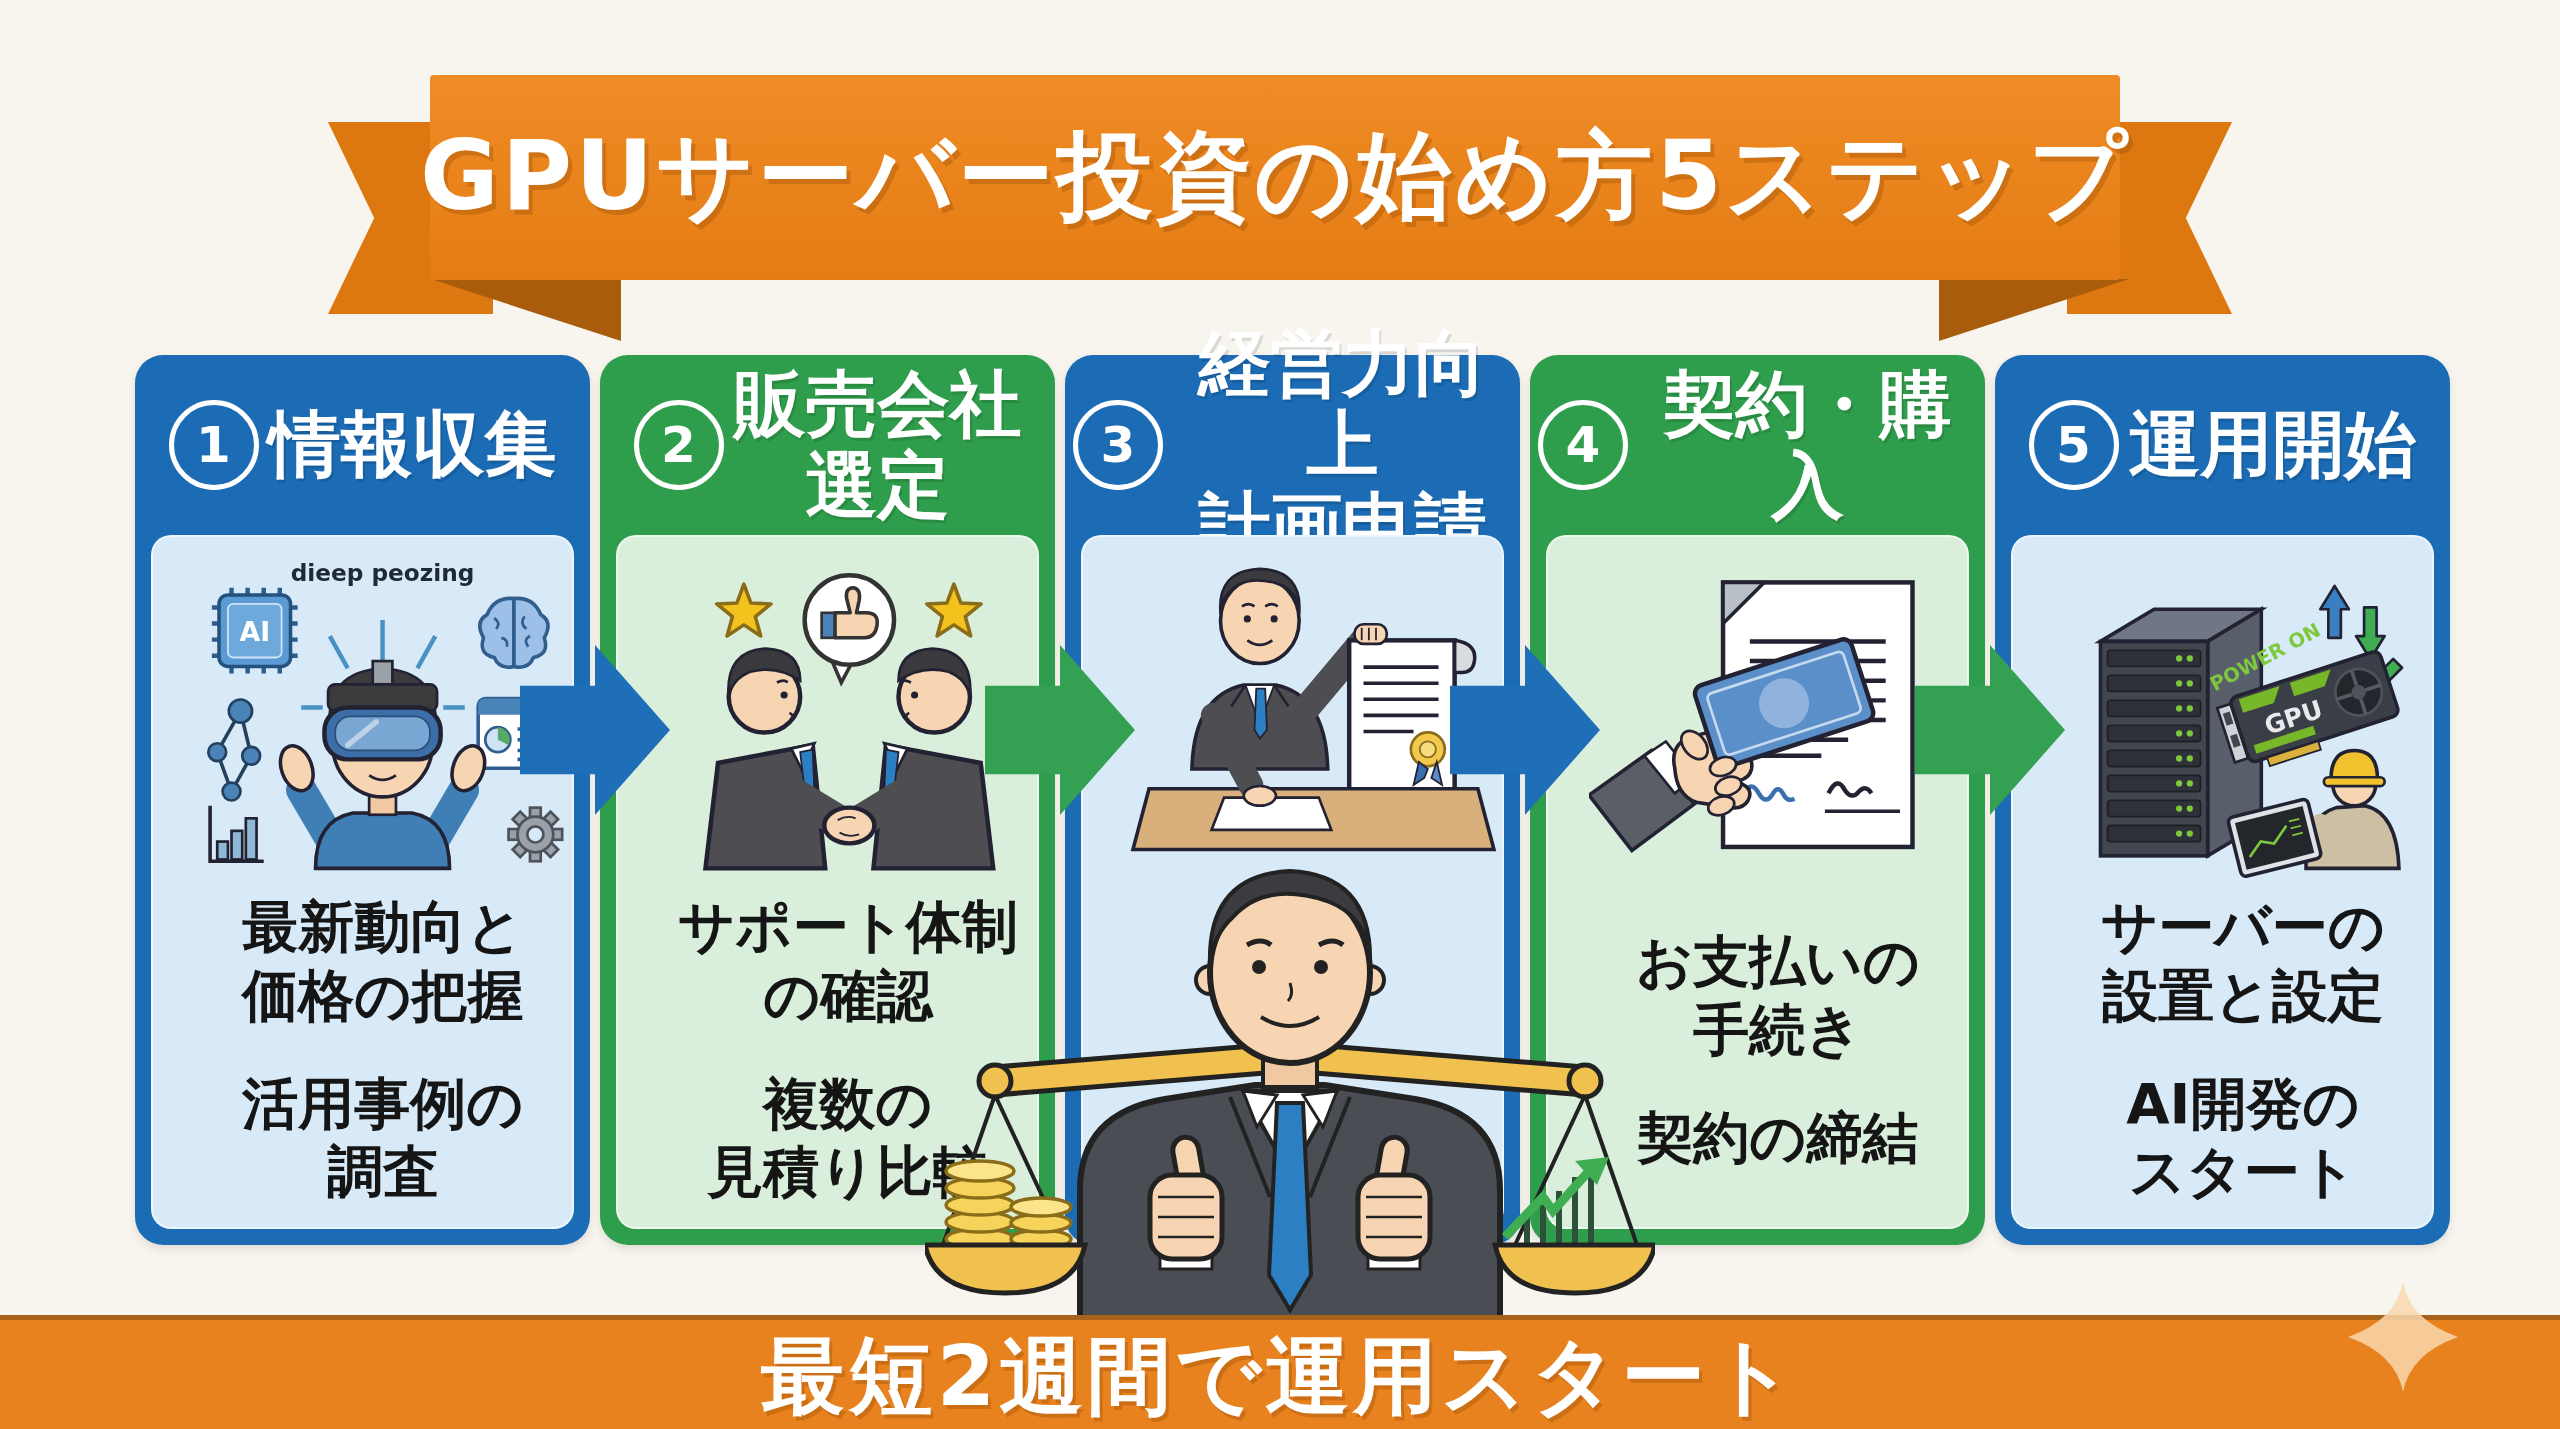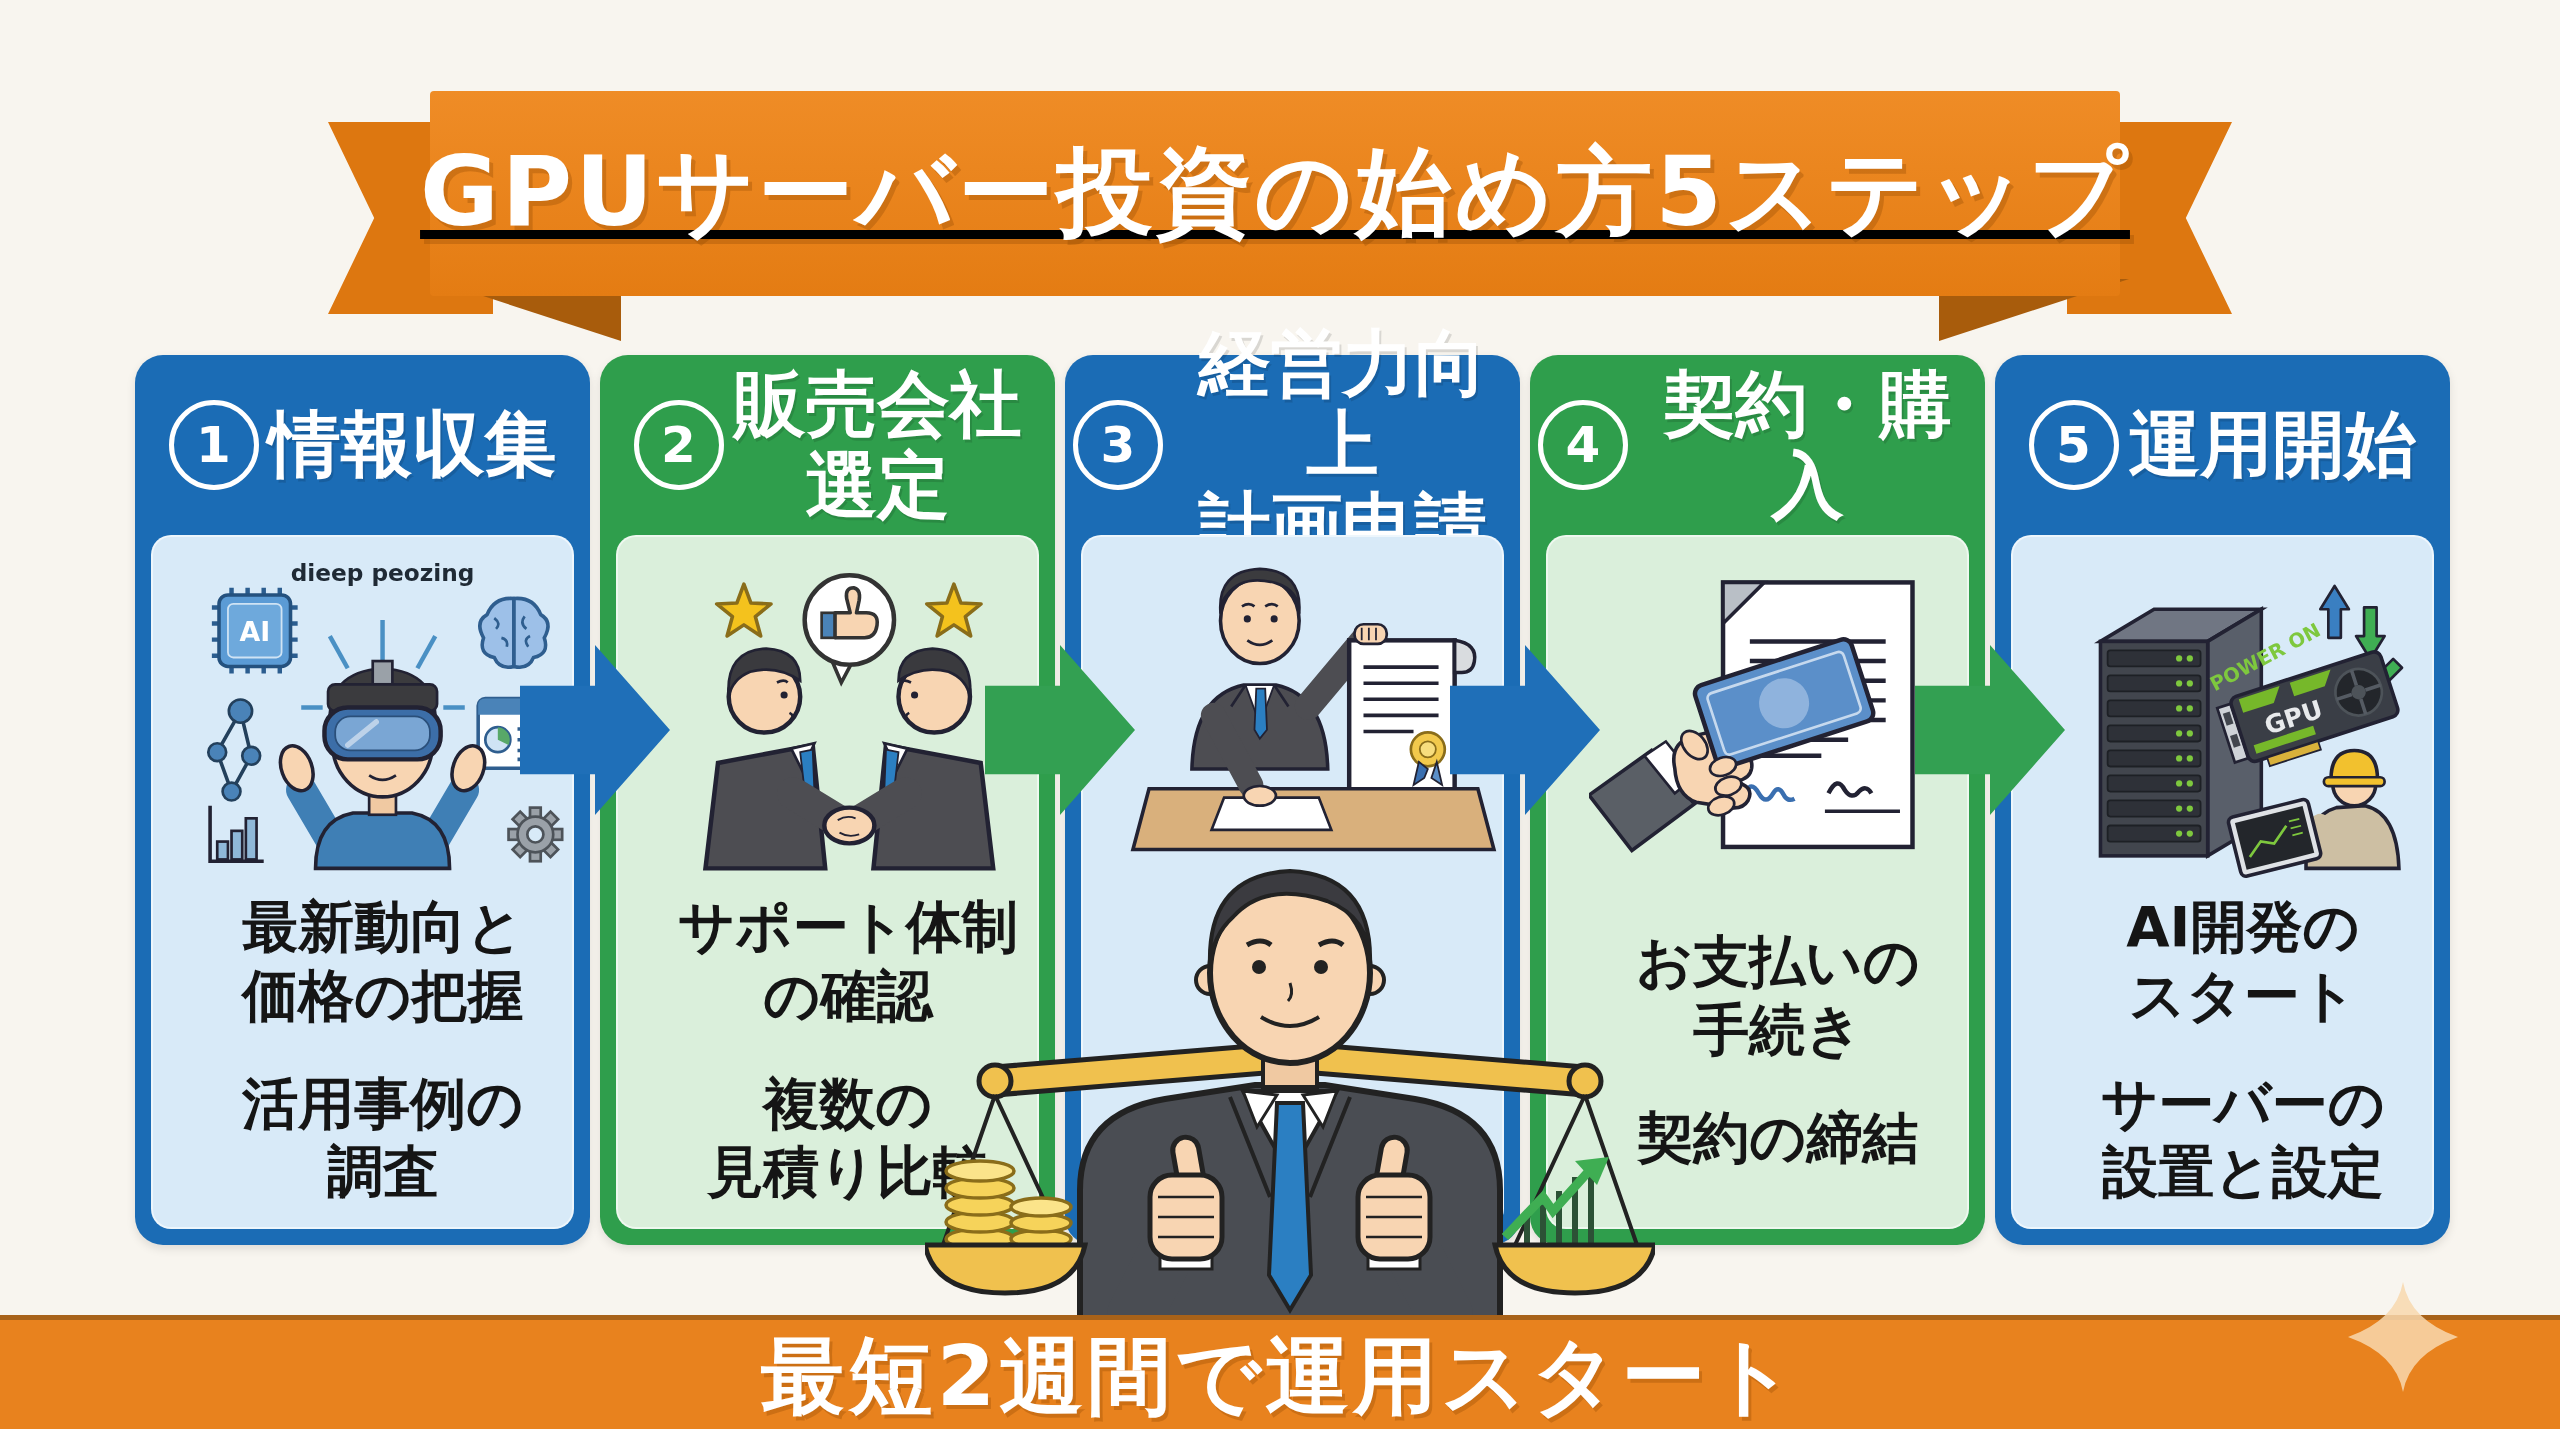--- a/index.html
+++ b/index.html
@@ -1,22 +1,22 @@
 <!DOCTYPE html>
 <html><head>
 <meta charset="utf-8">
 <style>
   html,body{margin:0;padding:0;}
   body{font-family:"DejaVu Sans","Liberation Sans",sans-serif;}
   #stage{position:relative;width:2560px;height:1429px;background:#f8f5ef;overflow:hidden;}
 
   
-  .ribbon-band{position:absolute;left:430px;top:91px;width:1690px;height:205px;
+  .ribbon-band{position:absolute;left:430px;top:75px;width:1690px;height:205px;
     background:linear-gradient(180deg,#ef8c26,#e47c13);z-index:4;
-    display:flex;align-items:center;justify-content:center;border-radius:4px;text-decoration:underline;}
+    display:flex;align-items:center;justify-content:center;border-radius:4px;}
   .ribbon-band .title{color:#fff;font-size:96px;font-weight:bold;letter-spacing:3px;
     text-shadow:4px 5px 0 rgba(140,70,0,.30);white-space:nowrap;}
   .ribbon-tail{position:absolute;top:122px;width:165px;height:192px;background:#dd7710;z-index:2;}
   .ribbon-tail.left{left:328px;clip-path:polygon(0 0,100% 0,100% 100%,0 100%,28% 50%);}
   .ribbon-tail.right{left:2067px;clip-path:polygon(0 0,100% 0,72% 50%,100% 100%,0 100%);}
   .ribbon-fold{position:absolute;top:279px;width:190px;height:62px;background:#a85c0c;z-index:3;}
   .ribbon-fold.left{left:431px;clip-path:polygon(0 0,100% 0,100% 100%);}
   .ribbon-fold.right{left:1939px;clip-path:polygon(0 0,100% 0,0 100%);}
 
   
@@ -389,24 +389,24 @@
             <g transform="translate(-78,94) rotate(-14)">
               <rect x="0" y="0" width="92" height="68" rx="6" fill="#dfe2e6" stroke="#223" stroke-width="4"></rect>
               <rect x="7" y="7" width="78" height="54" fill="#23262b"></rect>
               <polyline points="14,48 30,34 44,40 62,24" stroke="#7ec83e" stroke-width="3" fill="none"></polyline>
               <path d="M66,20 h12 M66,28 h12 M66,36 h12" stroke="#7ec83e" stroke-width="2"></path>
             </g>
           </g>
         </svg>
       </div>
       <div class="card-text">
+        <div class="card-par">サーバーの
+設置と設定</div>
         <div class="card-par">AI開発の
 スタート</div>
-        <div class="card-par">サーバーの
-設置と設定</div>
       </div>
     </div>
   </div>
 
   <div class="flow-arrow blue fa1"></div>
   <div class="flow-arrow green fa2"></div>
   <div class="flow-arrow blue fa3"></div>
   <div class="flow-arrow green fa4"></div>
 
   <svg id="center-illu" viewBox="0 0 730 584">

